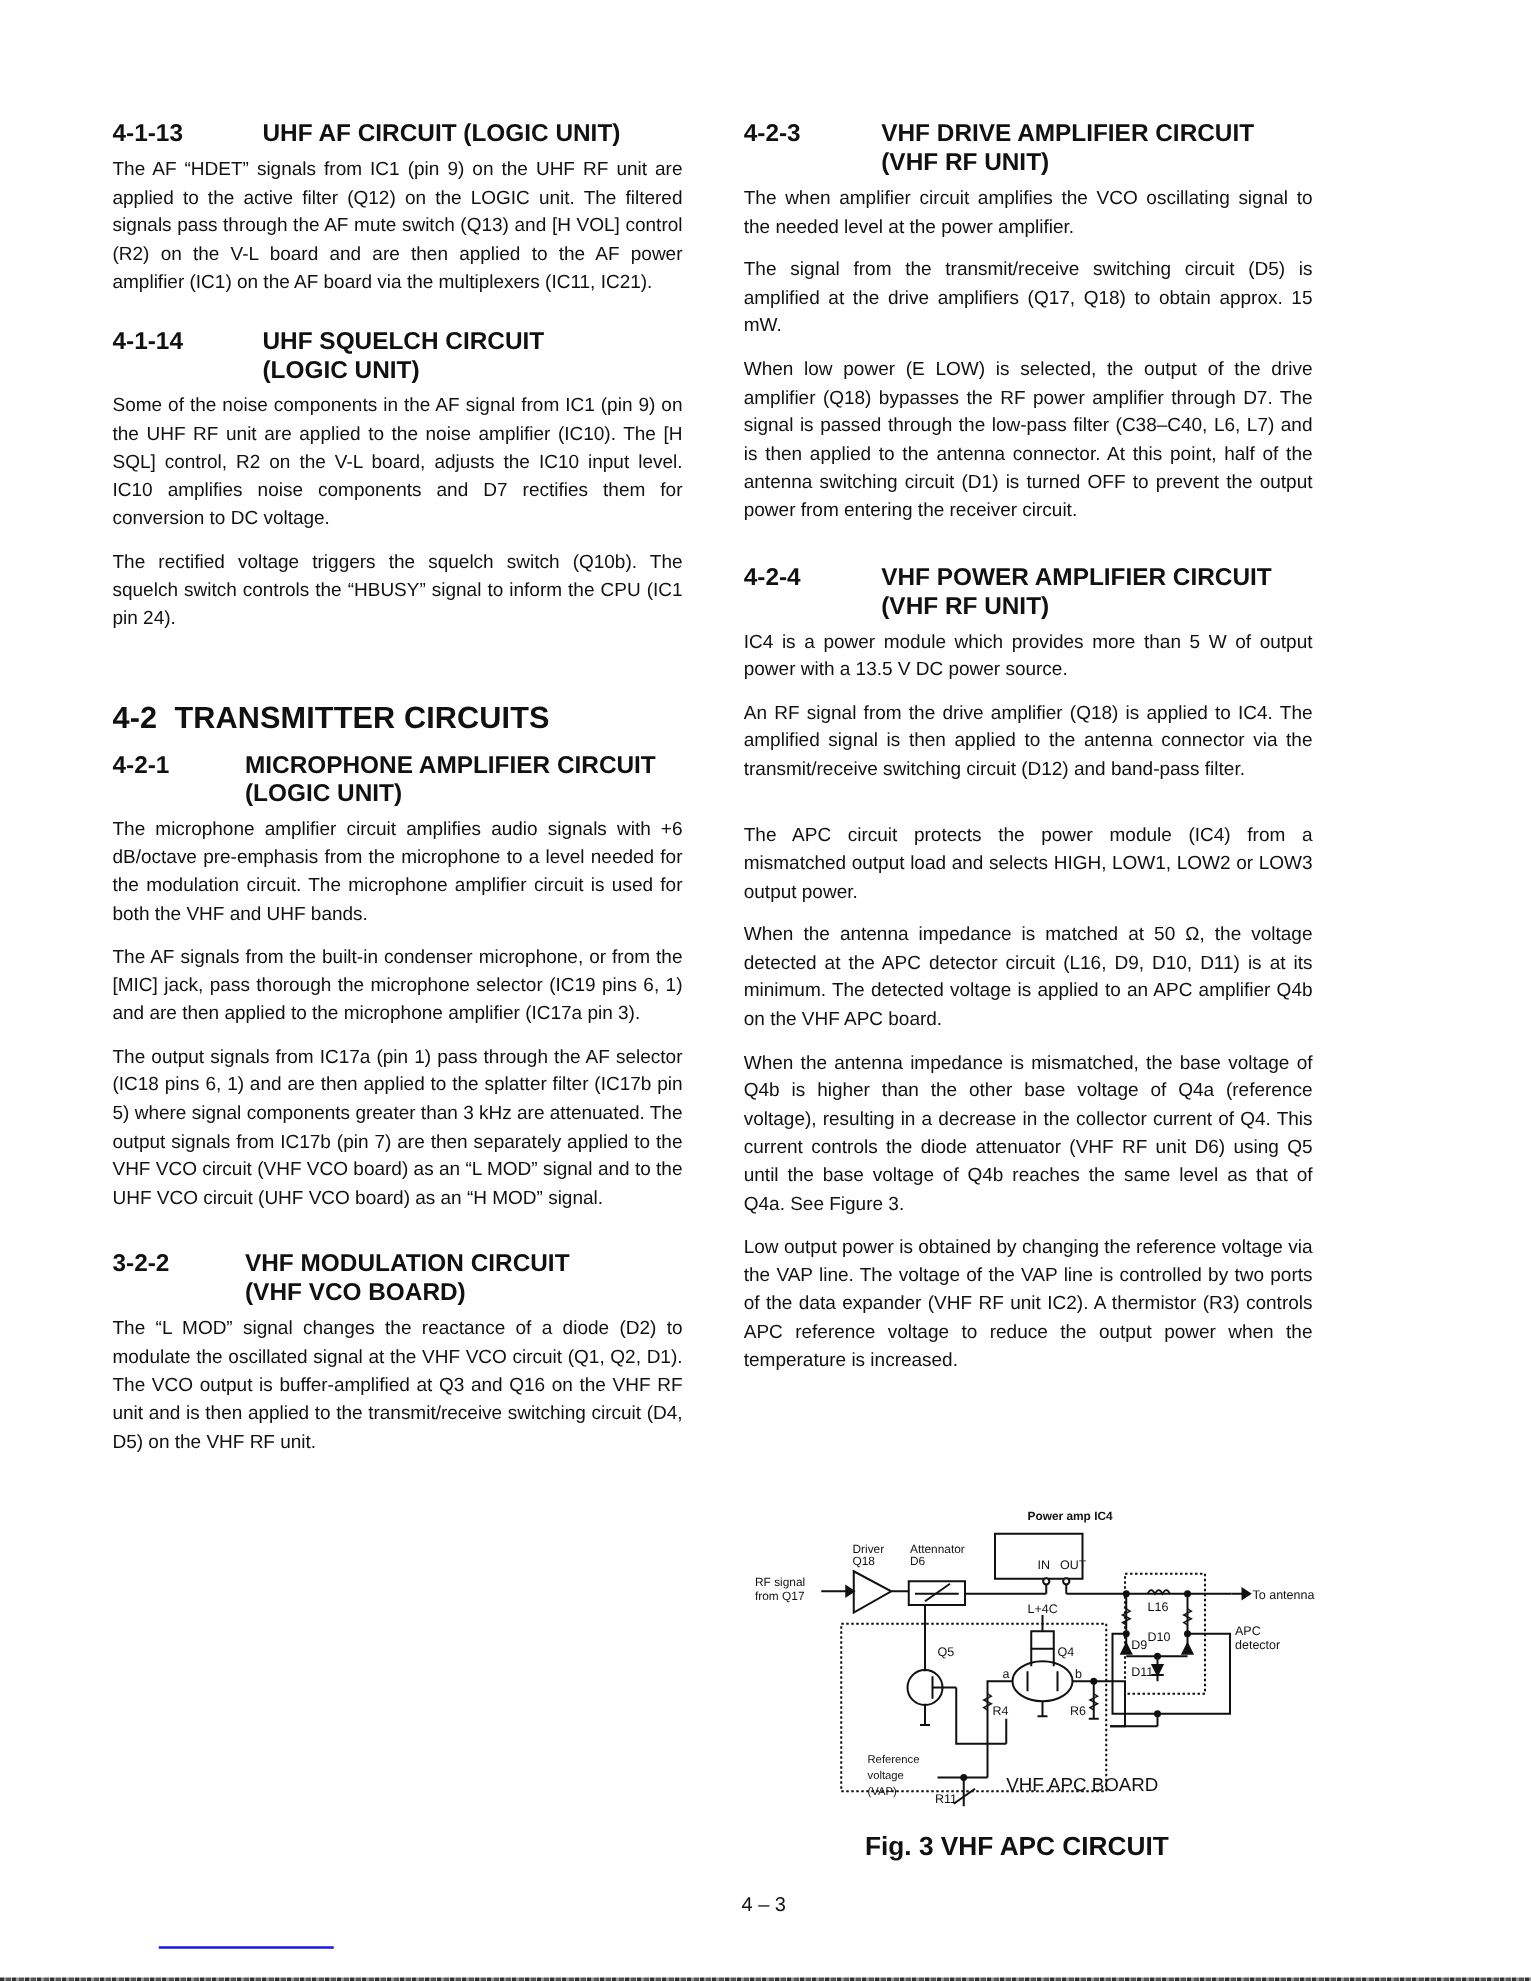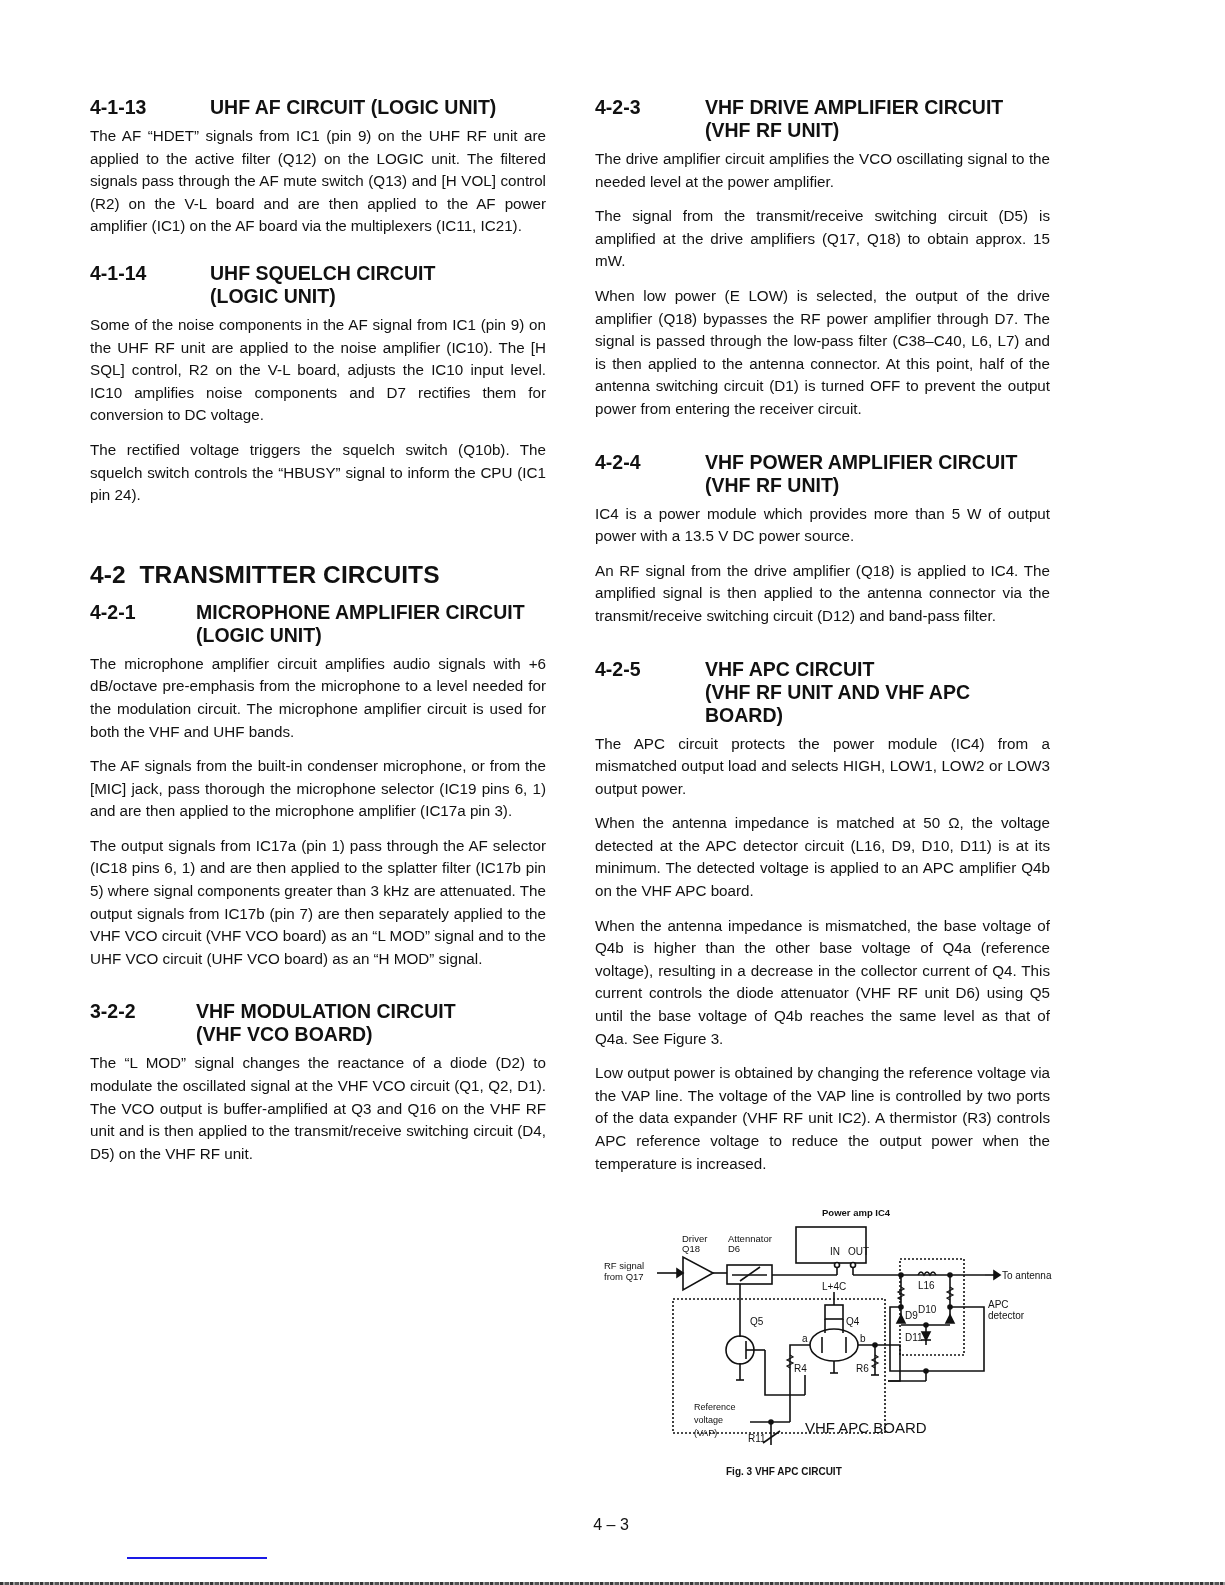--- a/index.html
+++ b/index.html
@@ -16,21 +16,21 @@
   .gap-xl { height:42px; }
   .gap-md { height:12px; }
   .pageno { position:absolute; top:1516px; left:0; width:1222px; text-align:center;
             font-size:16px; font-family:"Liberation Sans Narrow","Liberation Sans", sans-serif; }
   .bluebar { position:absolute; top:1557px; left:127px; width:140px; height:2px; background:#1a1ae6; }
   .botline { position:absolute; top:1582px; left:0; width:1225px; height:3px;
              background:repeating-linear-gradient(90deg,#333 0 3px,#999 3px 5px,#555 5px 9px,#ccc 9px 10px); }
   .fig { position:absolute; left:600px; top:1195px; width:470px; height:300px; }
   .fig svg { position:absolute; left:0; top:0; }
   .fig text { font-family:"Liberation Sans", sans-serif; fill:#111; }
-  .figcap { position:absolute; left:726px; top:1466px; font-size:10px; font-weight:bold; }
+  .figcap { position:absolute; left:692px; top:1466px; font-size:21px; font-weight:bold; }
 </style>
 </head>
 <body>
 
 <div class="col left">
   <section>
     <h3 class="sec">
       <span class="num">4-1-13</span>
       <span>UHF AF CIRCUIT (LOGIC UNIT)</span>
     </h3>
@@ -68,39 +68,35 @@
     <p>The “L MOD” signal changes the reactance of a diode (D2) to modulate the oscillated signal at the VHF VCO circuit (Q1, Q2, D1).  The VCO output is buffer-amplified at Q3 and Q16 on the VHF RF unit and is then applied to the transmit/receive switching circuit (D4, D5) on the VHF RF unit.</p>
   </section>
 </div>
 
 <div class="col right">
   <section>
     <h3 class="sec">
       <span class="num" style="width:66px">4-2-3</span>
       <span><span>VHF DRIVE AMPLIFIER CIRCUIT</span><br><span>(VHF RF UNIT)</span></span>
     </h3>
-    <p>The drive amplifier circuit amplifies the VCO oscillating signal to the needed level at the power amplifier.</p>
+    <p>The when amplifier circuit amplifies the VCO oscillating signal to the needed level at the power amplifier.</p>
     <p>The signal from the transmit/receive switching circuit (D5) is amplified at the drive amplifiers (Q17, Q18) to obtain approx. 15 mW.</p>
     <p>When low power (E LOW) is selected, the output of the drive amplifier (Q18) bypasses the RF power amplifier through D7. The signal is passed through the low-pass filter (C38–C40, L6, L7) and is then applied to the antenna connector.  At this point, half of the antenna switching circuit (D1) is turned OFF to prevent the output power from entering the receiver circuit.</p>
   </section>
   <div class="gap-lg"></div>
   <section>
     <h3 class="sec">
       <span class="num" style="width:66px">4-2-4</span>
       <span><span>VHF POWER AMPLIFIER CIRCUIT</span><br><span>(VHF RF UNIT)</span></span>
     </h3>
     <p>IC4 is a power module which provides more than 5 W of output power with a 13.5 V DC power source.</p>
     <p>An RF signal from the drive amplifier (Q18) is applied to IC4.  The amplified signal is then applied to the antenna connector via the transmit/receive switching circuit (D12) and band-pass filter.</p>
   </section>
   <div class="gap-lg"></div>
   <section>
-    <h3 class="sec">
-      <span class="num" style="width:66px">4-2-5</span>
-      <span><span>VHF APC CIRCUIT</span><br><span>(VHF RF UNIT AND VHF APC BOARD)</span></span>
-    </h3>
     <p>The APC circuit protects the power module (IC4) from a mismatched output load and selects HIGH, LOW1, LOW2 or LOW3 output power.</p>
     <p>When the antenna impedance is matched at 50 Ω, the voltage detected at the APC detector circuit (L16, D9, D10, D11) is at its minimum.  The detected voltage is applied to an APC amplifier Q4b on the VHF APC board.</p>
     <p>When the antenna impedance is mismatched, the base voltage of Q4b is higher than the other base voltage of Q4a (reference voltage), resulting in a decrease in the collector current of Q4.  This current controls the diode attenuator (VHF RF unit D6) using Q5 until the base voltage of Q4b reaches the same level as that of Q4a.  See Figure 3.</p>
     <p>Low output power is obtained by changing the reference voltage via the VAP line.  The voltage of the VAP line is controlled by two ports of the data expander (VHF RF unit IC2).  A thermistor (R3) controls APC reference voltage to reduce the output power when the temperature is increased.</p>
   </section>
 </div>
 
 <div class="fig">
   <svg width="470" height="270" viewBox="0 0 470 270">
     <g stroke="#111" fill="none" stroke-width="1.6">

